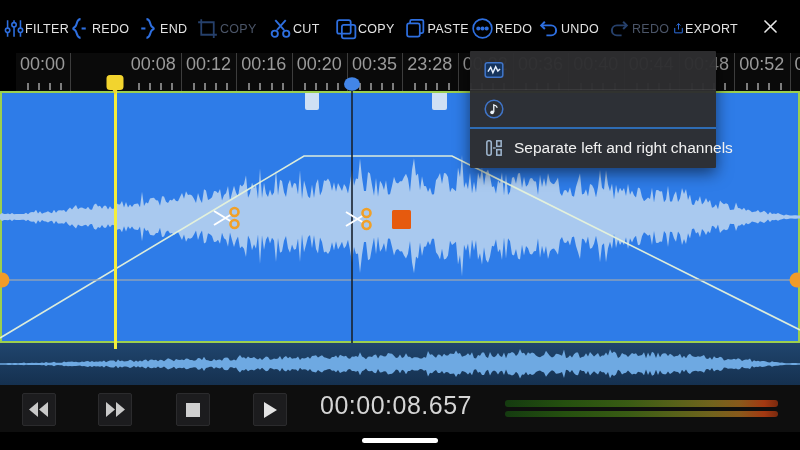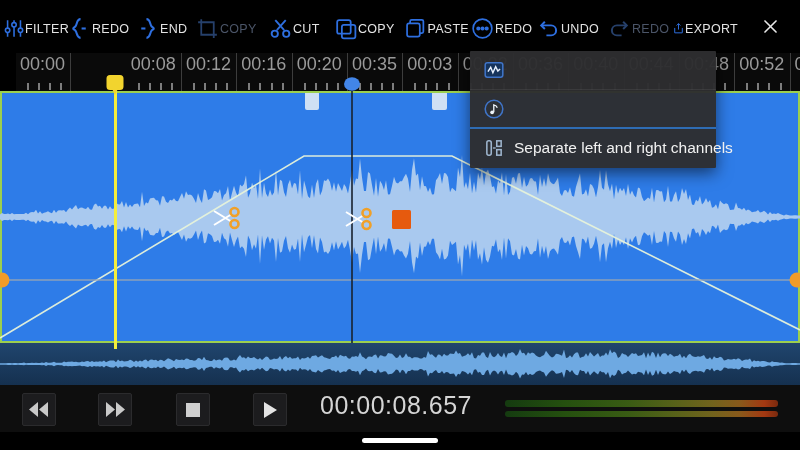--- a/index.html
+++ b/index.html
@@ -189,21 +189,21 @@
         <div class="rtick" style="left: 44.264px;"></div>
       </div>
       <div class="rcell" style="left: 331.98px; width: 55.33px;">
         <span class="rlabel">00:35</span>
         <div class="rtick" style="left: 11.066px;"></div>
         <div class="rtick" style="left: 22.132px;"></div>
         <div class="rtick" style="left: 33.198px;"></div>
         <div class="rtick" style="left: 44.264px;"></div>
       </div>
       <div class="rcell" style="left: 387.31px; width: 55.33px;">
-        <span class="rlabel">00:03</span>
+        <span class="rlabel">23:28</span>
         <div class="rtick" style="left: 11.066px;"></div>
         <div class="rtick" style="left: 22.132px;"></div>
         <div class="rtick" style="left: 33.198px;"></div>
         <div class="rtick" style="left: 44.264px;"></div>
       </div>
       <div class="rcell" style="left: 442.64px; width: 55.33px;">
         <span class="rlabel">00:32</span>
         <div class="rtick" style="left: 11.066px;"></div>
         <div class="rtick" style="left: 22.132px;"></div>
         <div class="rtick" style="left: 33.198px;"></div>

